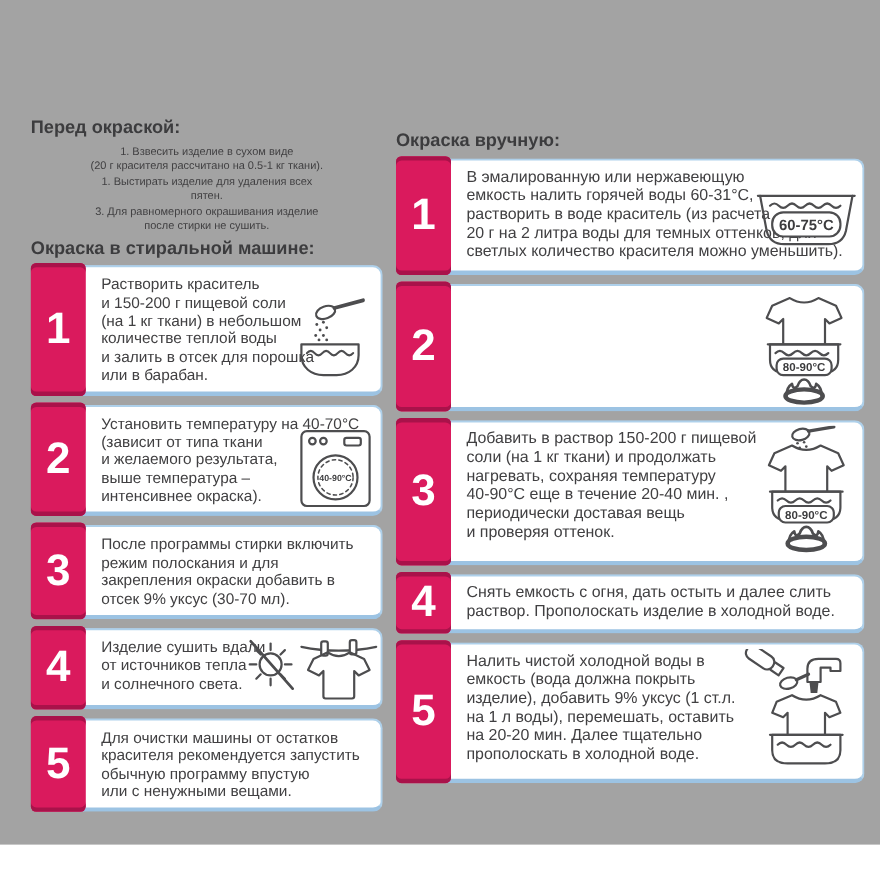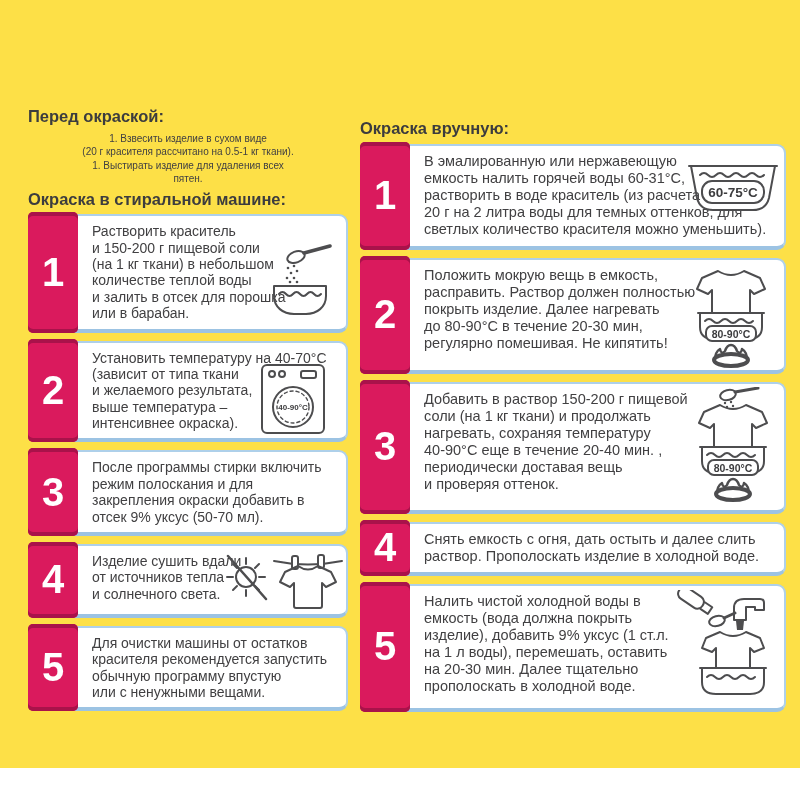--- a/index.html
+++ b/index.html
@@ -1,16 +1,16 @@
 <!DOCTYPE html>
 <html><head>
 <meta charset="utf-8">
 <style>
   html,body{margin:0;padding:0;background:#ffffff;}
-  .page{position:relative;width:800px;height:768px;background:#fde047;
+  .page{position:relative;width:800px;height:768px;background:#a3a3a3;
         font-family:"Liberation Sans",sans-serif;color:#414042;overflow:hidden;text-decoration:underline;}
   .col{position:absolute;}
   .col-left{left:28px;top:106px;width:320px;}
   .col-right{left:360px;top:118px;width:426px;}
   .sec-title{font-weight:bold;font-size:16.5px;line-height:1.25;margin:0 0 5px 0;color:#3c3c3e;}
   .intro-line{font-size:10px;line-height:1.3;white-space:pre-line;margin:0 0 1px 0;text-align:center;}
   .machine-title{margin-top:4px;}
   
   .card{position:relative;background:#fff;border:2px solid #aed0ea;border-bottom:4px solid #9cc3e3;
         border-radius:9px;margin:0 0 8px 0;padding:7px 8px 7px 62px;}
@@ -21,41 +21,43 @@
   .txt{font-size:14px;line-height:1.17;white-space:pre-line;}
   .col-right .txt{font-size:14.5px;line-height:1.18;}
   .ic{position:absolute;}
   .ic svg{stroke:#4d4d4f;fill:none;stroke-width:2;stroke-linecap:round;stroke-linejoin:round;display:block;}
   .ic .dot{fill:#4d4d4f;stroke:none;}
   .ic .fillshape{fill:#4d4d4f;stroke:none;}
   .ic .whitebg{fill:#ffffff;}
   .ic .lbl{fill:#3c3c3e;stroke:none;font-weight:bold;font-family:"Liberation Sans",sans-serif;}
   
   .l1{min-height:86px;} .l1 .ic{right:6px;top:24px;}
-  .l2{min-height:80px;} .l2 .ic{right:20px;top:20px;}
+  .l2{min-height:80px;} .l2 .ic{right:8px;top:20px;}
   .l3{min-height:60px;}
   .l4{min-height:54px;} .l4 .ic{right:2px;top:4px;}
   .l5{min-height:62px;}
-  .r1{min-height:86px;} .r1 .ic{right:4px;top:12px;}
+  .r1{min-height:86px;} .r1 .ic{right:4px;top:24px;}
   .r2{min-height:96px;} .r2 .ic{right:10px;top:5px;}
   .r3{min-height:112px;} .r3 .ic{right:8px;top:3px;}
   .r4{min-height:34px;}
   .r5{min-height:108px;} .r5 .ic{right:4px;top:4px;}
 </style>
 </head>
 <body>
 
 <div class="page">
 
   <div class="col col-left">
     <div class="sec-title">Перед окраской:</div>
     <div class="intro-line">1. Взвесить изделие в сухом виде
 (20 г красителя рассчитано на 0.5-1 кг ткани).</div>
     <div class="intro-line">1. Выстирать изделие для удаления всех
 пятен.</div>
+    <div class="intro-line">3. Для равномерного окрашивания изделие
+после стирки не сушить.</div>
     <div class="sec-title machine-title">Окраска в стиральной машине:</div>
 
     <div class="card l1">
       <div class="num">1</div>
       <div class="ic">
         <svg width="80" height="78" viewBox="0 0 80 78">
           <ellipse cx="36" cy="17" rx="9" ry="5.5" transform="rotate(-20 36 17)"></ellipse>
           <path d="M44,13 L70,6" stroke-width="3.5"></path>
           <circle class="dot" cx="28" cy="28" r="1.3"></circle>
             <circle class="dot" cx="34" cy="26" r="1.3"></circle>
@@ -95,21 +97,21 @@
 и желаемого результата,
 выше температура –
 интенсивнее окраска).</div>
     </div>
 
     <div class="card l3">
       <div class="num">3</div>
       <div class="txt">После программы стирки включить
 режим полоскания и для
 закрепления окраски добавить в
-отсек 9% уксус (50-70 мл).</div>
+отсек 9% уксус (30-70 мл).</div>
     </div>
 
     <div class="card l4">
       <div class="ic">
         <svg width="122" height="60" viewBox="0 0 122 60">
           <circle cx="24" cy="27" r="10"></circle>
           <line x1="37" y1="27" x2="43" y2="27"></line>
             <line x1="33" y1="18" x2="37" y2="14"></line>
           <line x1="24" y1="14" x2="24" y2="8"></line>
             <line x1="15" y1="18" x2="11" y2="14"></line>
@@ -167,25 +169,20 @@
           <path d="M30,6 L14,13 L9,24 L20,29 L24,25 L24,52 h38 L62,25 L66,29 L77,24 L72,13 L56,6 q-13,8 -26,0 z"></path>
           <path d="M12,48 v14 q0,12 14,12 h34 q14,0 14,-12 v-14 z" class="whitebg" stroke="#4d4d4f"></path>
           <line x1="10" y1="48" x2="76" y2="48"></line>
           <path d="M17,56 q4,-4 8,0 t8,0 t8,0 t8,0 t8,0 t8,0"></path>
           <rect x="18" y="61" width="50" height="15" rx="6" class="whitebg"></rect>
           <text class="lbl" x="43" y="72.5" font-size="10.5" text-anchor="middle">80-90°С</text>
           <path d="M27,95 q0,-8 5,-11 q1,6 5,2 q2,-6 6,-6 q4,0 6,6 q4,4 5,-2 q5,3 5,11" stroke-width="2.4"></path>
           <ellipse cx="43" cy="95" rx="17" ry="6" stroke-width="4"></ellipse>
         </svg>
       </div>
-      <div class="txt">Положить мокрую вещь в емкость,
-расправить. Раствор должен полностью
-покрыть изделие. Далее нагревать
-до 80-90°С в течение 20-30 мин,
-регулярно помешивая. Не кипятить!</div>
     </div>
 
     <div class="card r3">
       <div class="num">3</div>
       <div class="ic">
         <svg width="86" height="116" viewBox="0 0 86 116">
           <ellipse cx="38" cy="8" rx="8" ry="5" transform="rotate(-15 38 8)"></ellipse>
           <path d="M45,5 L68,1" stroke-width="3"></path>
           <circle class="dot" cx="35" cy="16" r="1.2"></circle>
             <circle class="dot" cx="41" cy="15" r="1.2"></circle>
@@ -232,18 +229,18 @@
           <path d="M44,42 L30,48 L26,58 L36,62 L40,58 L40,84 h34 L74,58 L78,62 L88,58 L84,48 L70,42 q-13,8 -26,0 z"></path>
           <path d="M26,78 v14 q0,12 14,12 h34 q14,0 14,-12 v-14 z" class="whitebg" stroke="#4d4d4f"></path>
           <line x1="24" y1="78" x2="90" y2="78"></line>
           <path d="M31,87 q4,-4 8,0 t8,0 t8,0 t8,0 t8,0 t8,0"></path>
         </svg>
       </div>
       <div class="txt">Налить чистой холодной воды в
 емкость (вода должна покрыть
 изделие), добавить 9% уксус (1 ст.л.
 на 1 л воды), перемешать, оставить
-на 20-30 мин. Далее тщательно
+на 20-20 мин. Далее тщательно
 прополоскать в холодной воде.</div>
     </div>
   </div>
 
 </div>
 
 </body></html>

